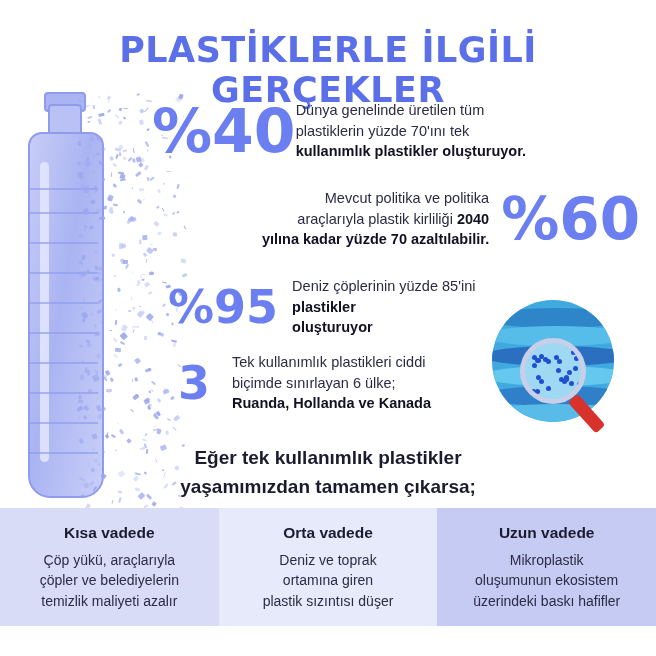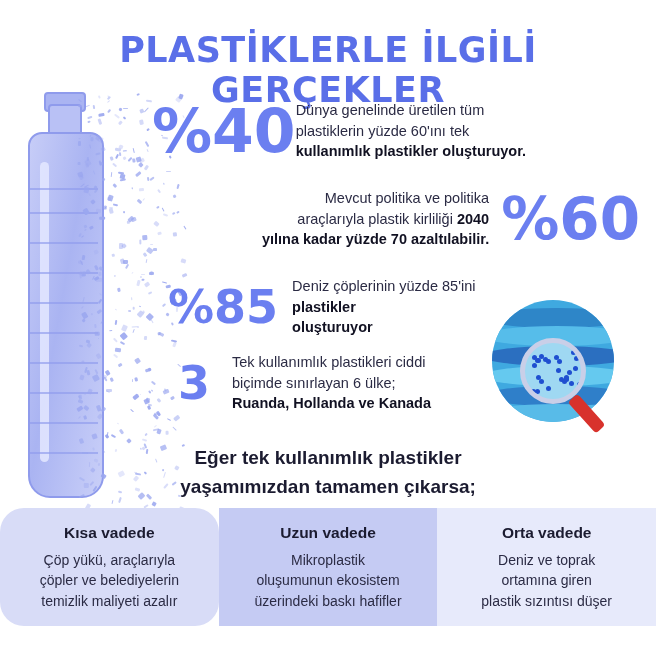--- a/index.html
+++ b/index.html
@@ -573,36 +573,36 @@
         <div class="shard" style="left: 68.4258px; top: 57.64px; width: 3.08418px; height: 1.22128px; opacity: 0.45; transform: rotate(63deg);"></div>
         <div class="shard" style="left: 76.3426px; top: 320.892px; width: 5.50334px; height: 1.95766px; opacity: 0.56; transform: rotate(8deg);"></div>
         <div class="shard" style="left: 67.5282px; top: 86.0651px; width: 4.19899px; height: 2.21863px; opacity: 0.71; transform: rotate(83deg);"></div>
       </div>
   </div>
 
   <div class="fact" id="fact-40">
     <div class="big-num">%40</div>
     <div class="fact-text">
       <span>Dünya genelinde üretilen tüm</span><br>
-      <span>plastiklerin yüzde 60'ını tek</span><br>
+      <span>plastiklerin yüzde 70'ını tek</span><br>
       <b>kullanımlık plastikler oluşturuyor.</b>
     </div>
   </div>
 
   <div class="fact" id="fact-80">
     <div class="fact-text">
       <span>Mevcut politika ve politika</span><br>
       <span>araçlarıyla plastik kirliliği </span><b>2040</b><br>
       <b>yılına kadar yüzde 70 azaltılabilir.</b>
     </div>
     <div class="big-num">%60</div>
   </div>
 
   <div class="fact" id="fact-85">
-    <div class="big-num">%85</div>
+    <div class="big-num">%95</div>
     <div class="fact-text">
       <span>Deniz çöplerinin yüzde 85'ini</span><br>
       <b>plastikler</b><br>
       <b>oluşturuyor</b>
     </div>
   </div>
 
   <div class="fact" id="fact-3">
     <div class="big-num">3</div>
     <div class="fact-text">
@@ -649,39 +649,39 @@
       <div class="mag-dot" style="left: 20.7973px; top: 16.0872px;"></div>
     </div>
   <div class="mag-handle"></div>
 
   <div class="closing">
     <span>Eğer tek kullanımlık plastikler</span><br>
     <span>yaşamımızdan tamamen çıkarsa;</span>
   </div>
 
   <div class="columns">
-    <div class="col" style="background:#d8dcf7;border-radius:24px;">
+    <div class="col" style="background:#d8dcf7;">
       <div class="col-title">Kısa vadede</div>
       <div class="col-text">
         <span>Çöp yükü, araçlarıyla</span><br>
         <span>çöpler ve belediyelerin</span><br>
         <span>temizlik maliyeti azalır</span>
+      </div>
+    </div>
+    <div class="col" style="background:#e7eafb;">
+      <div class="col-title">Orta vadede</div>
+      <div class="col-text">
+        <span>Deniz ve toprak</span><br>
+        <span>ortamına giren</span><br>
+        <span>plastik sızıntısı düşer</span>
       </div>
     </div>
     <div class="col" style="background:#c5cbf3;">
       <div class="col-title">Uzun vadede</div>
       <div class="col-text">
         <span>Mikroplastik</span><br>
         <span>oluşumunun ekosistem</span><br>
         <span>üzerindeki baskı hafifler</span>
       </div>
     </div>
-    <div class="col" style="background:#e7eafb;">
-      <div class="col-title">Orta vadede</div>
-      <div class="col-text">
-        <span>Deniz ve toprak</span><br>
-        <span>ortamına giren</span><br>
-        <span>plastik sızıntısı düşer</span>
-      </div>
-    </div>
   </div>
 
 </div>
 
 </body></html>

